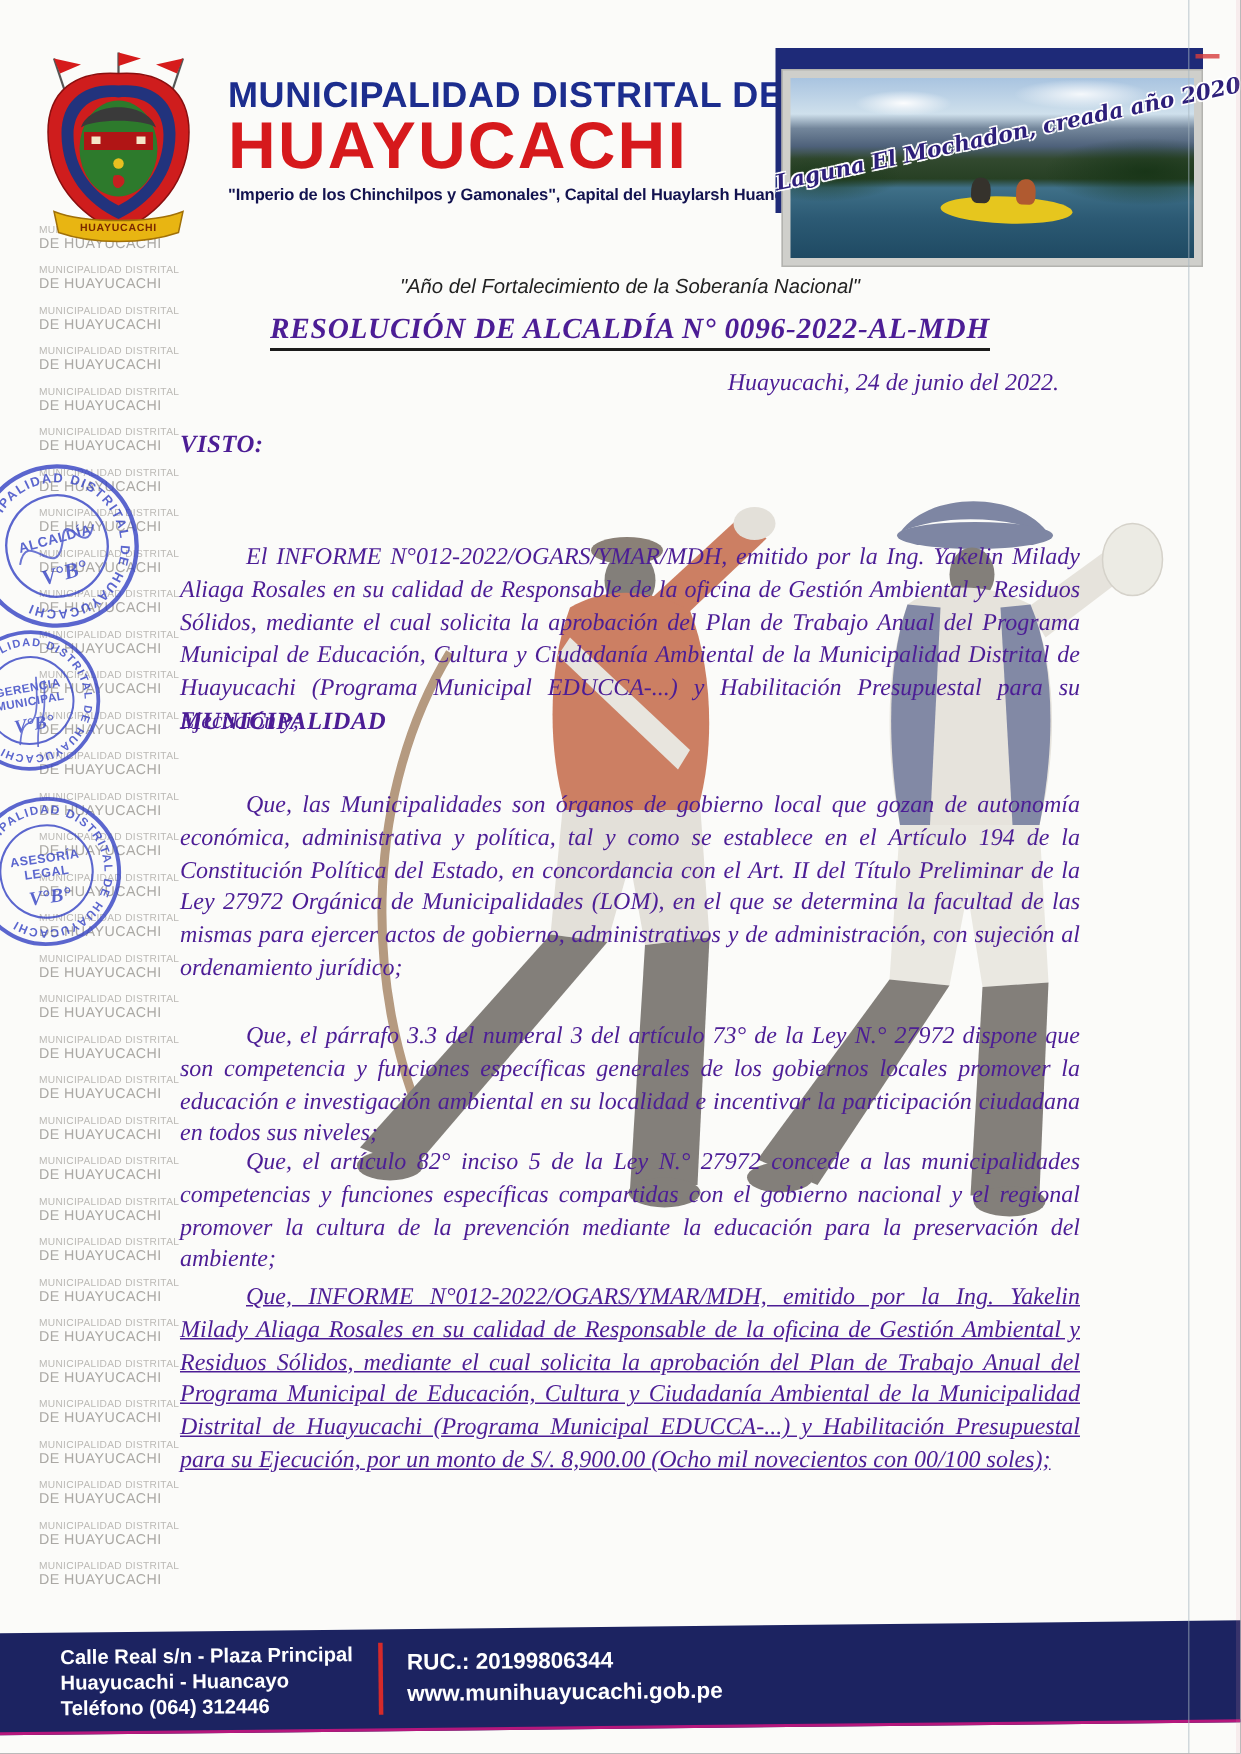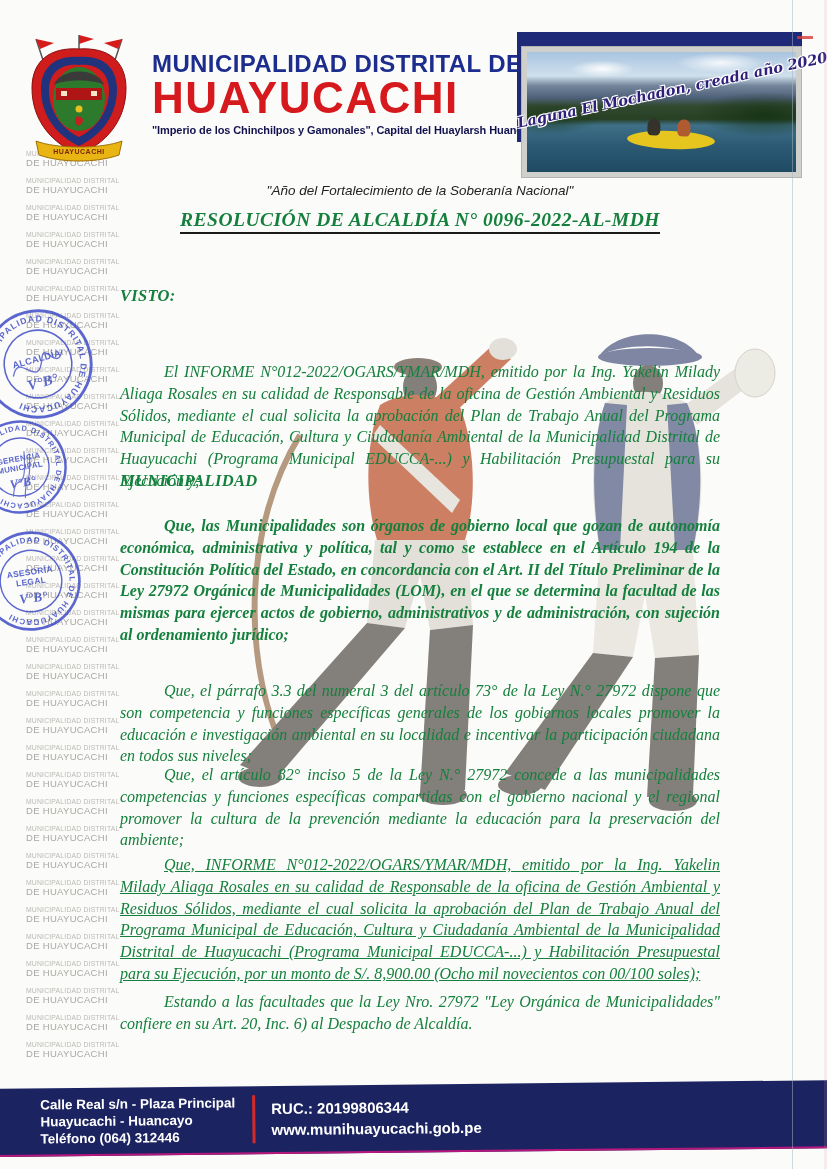--- a/index.html
+++ b/index.html
@@ -46,31 +46,31 @@
       radial-gradient(ellipse 70px 22px at 8% 55%, rgba(25,55,25,.7), transparent 75%),
       linear-gradient(180deg,#a9c4e0 0%,#cfe0ec 20%,#73869b 28%,#4e617a 38%,#32492f 45%,#274024 56%,#3f7088 61%,#2c5a74 78%,#1f4a63 100%);}
   .kayak{position:absolute;left:37%;top:66%;width:88px;height:18px;background:#e6c61e;border-radius:50%;transform:rotate(2deg);}
   .kayaker{position:absolute;width:13px;height:17px;border-radius:45% 45% 30% 30%;top:-12px;}
   .kayaker.k1{left:20px;background:#35322c;}
   .kayaker.k2{left:50px;background:#b05a30;}
   .photo-caption{position:absolute;left:-8px;top:34px;transform:rotate(-12deg);
     font:italic bold 14.5px "DejaVu Serif",serif;color:#2d1f7a;white-space:nowrap;
     text-shadow:0 0 2px #fff,1px 1px 0 #fff,-1px -1px 0 #fff,1px -1px 0 #fff,-1px 1px 0 #fff;}
   
-  .doc{position:absolute;z-index:4;color:#15803d;}
+  .doc{position:absolute;z-index:4;color:#4c1d95;}
   #motto{left:120px;top:183px;width:600px;text-align:center;font:italic 13.5px "Liberation Sans",sans-serif;color:#222;}
   #title-line{left:113px;top:209px;width:614px;text-align:center;}
   #title-line span{display:inline-block;font:italic bold 19.5px "Liberation Serif",serif;letter-spacing:.5px;border-bottom:2px solid #1b1b1b;padding-bottom:1px;}
   #dateline{left:120px;top:247px;width:586px;text-align:right;font:italic 16px "Liberation Serif",serif;}
   .sec-head{font:italic bold 16.5px "Liberation Serif",serif;letter-spacing:.3px;}
   #visto-head{left:120px;top:286px;}
   #considerando-head{left:120px;top:471px;}
   .body-par{left:120px;width:600px;font:italic 16px "Liberation Serif",serif;line-height:21.8px;text-align:justify;text-indent:44px;margin-top:44px;}
   #par-visto{top:317px;}
-  #par-0{top:471px;font-weight:bold;}
+  #par-0{top:482px;}
   #par-1{top:636px;}
   #par-2{top:720px;}
   #par-3{top:810px;text-decoration:underline;}
   #par-4{top:947px;}
   
   #footer-band{position:absolute;left:-12px;top:1089px;width:862px;height:66px;
     background:#1c2361;border-bottom:2px solid #b5177c;
     transform:rotate(-0.6deg);transform-origin:left top;z-index:5;
     display:flex;align-items:center;color:#fff;}
   .f-address{margin-left:52px;width:208px;font:bold 13.5px "Liberation Sans",sans-serif;line-height:17px;}
@@ -329,30 +329,30 @@
         </div>
       </div>
       <div class="photo-caption">Laguna El Mochadon, creada año 2020</div>
     </div>
   </div>
 
   <div class="doc" id="motto">"Año del Fortalecimiento de la Soberanía Nacional"</div>
   <div class="doc" id="title-line">
     <span>RESOLUCIÓN DE ALCALDÍA N° 0096-2022-AL-MDH</span>
   </div>
+  <div class="doc" id="dateline">Huayucachi, 24 de junio del 2022.</div>
 
   <div class="doc sec-head" id="visto-head">VISTO:</div>
   <div class="doc body-par" id="par-visto">El INFORME N°012-2022/OGARS/YMAR/MDH, emitido por la Ing. Yakelin Milady Aliaga Rosales en su calidad de Responsable de la oficina de Gestión Ambiental y Residuos Sólidos, mediante el cual solicita la aprobación del Plan de Trabajo Anual del Programa Municipal de Educación, Cultura y Ciudadanía Ambiental de la Municipalidad Distrital de Huayucachi (Programa Municipal EDUCCA-...) y Habilitación Presupuestal para su Ejecución y;</div>
 
   <div class="doc sec-head" id="considerando-head">MUNICIPALIDAD</div>
   <div class="doc body-par" id="par-0">Que, las Municipalidades son órganos de gobierno local que gozan de autonomía económica, administrativa y política, tal y como se establece en el Artículo 194 de la Constitución Política del Estado, en concordancia con el Art. II del Título Preliminar de la Ley 27972 Orgánica de Municipalidades (LOM), en el que se determina la facultad de las mismas para ejercer actos de gobierno, administrativos y de administración, con sujeción al ordenamiento jurídico;</div>
   <div class="doc body-par" id="par-1">Que, el párrafo 3.3 del numeral 3 del artículo 73° de la Ley N.° 27972 dispone que son competencia y funciones específicas generales de los gobiernos locales promover la educación e investigación ambiental en su localidad e incentivar la participación ciudadana en todos sus niveles;</div>
   <div class="doc body-par" id="par-2">Que, el artículo 82° inciso 5 de la Ley N.° 27972 concede a las municipalidades competencias y funciones específicas compartidas con el gobierno nacional y el regional promover la cultura de la prevención mediante la educación para la preservación del ambiente;</div>
   <div class="doc body-par" id="par-3">Que, INFORME N°012-2022/OGARS/YMAR/MDH, emitido por la Ing. Yakelin Milady Aliaga Rosales en su calidad de Responsable de la oficina de Gestión Ambiental y Residuos Sólidos, mediante el cual solicita la aprobación del Plan de Trabajo Anual del Programa Municipal de Educación, Cultura y Ciudadanía Ambiental de la Municipalidad Distrital de Huayucachi (Programa Municipal EDUCCA-...) y Habilitación Presupuestal para su Ejecución, por un monto de S/. 8,900.00 (Ocho mil novecientos con 00/100 soles);</div>
-  <div class="doc body-par" id="par-4">Estando a las facultades que la Ley Nro. 27972 "Ley Orgánica de Municipalidades" confiere en su Art. 20, Inc. 6) al Despacho de Alcaldía.</div>
 
   <div id="footer-band">
     <div class="f-address">
       <div>Calle Real s/n - Plaza Principal</div>
       <div>Huayucachi - Huancayo</div>
       <div>Teléfono (064) 312446</div>
     </div>
     <div class="f-divider"></div>
     <div class="f-contact">
       <div>RUC.: 20199806344</div>

